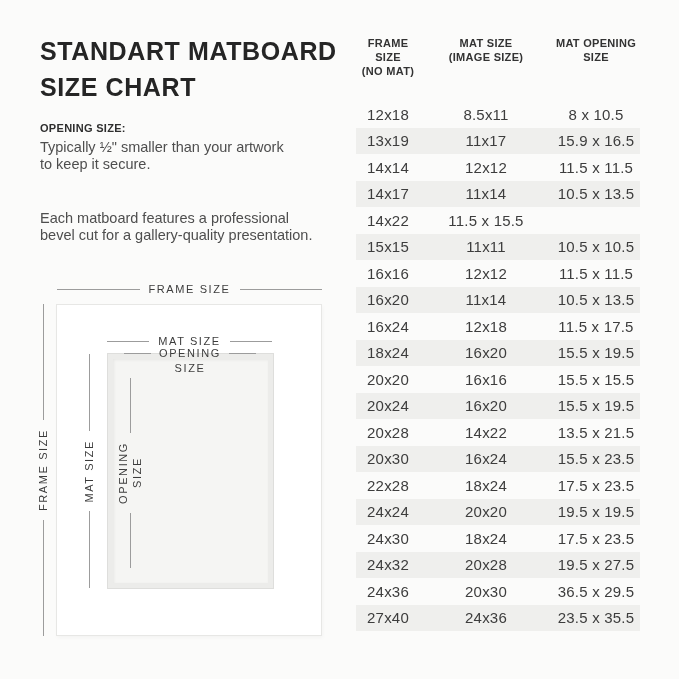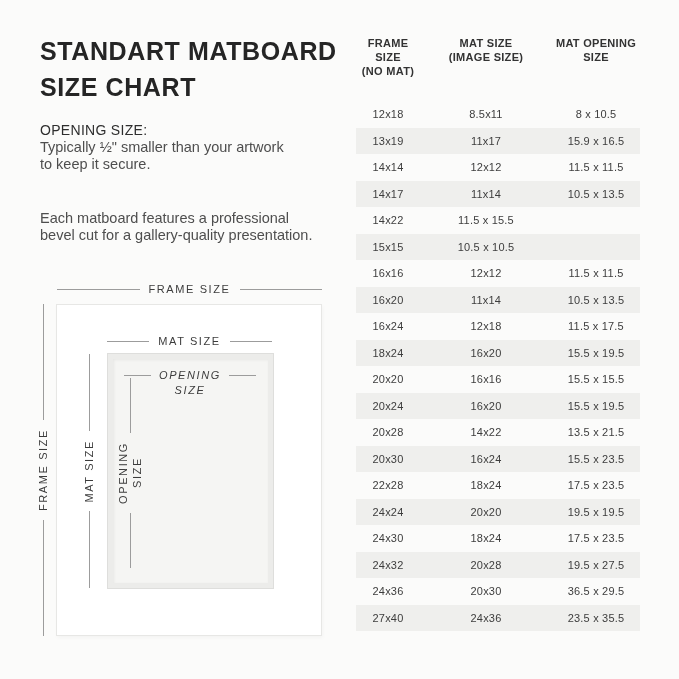--- a/index.html
+++ b/index.html
@@ -26,21 +26,21 @@
     color:var(--body);
   }
   
   .page-title {
     position:absolute; left:40px; top:33px;
     font-size:25px; line-height:36px; font-weight:600;
     letter-spacing:0.6px; color:var(--title); white-space:pre-line;
   }
   .section-heading {
     position:absolute; left:40px;
-    font-size:14px; font-weight:400; letter-spacing:0.3px; color:var(--heading);
+    font-size:11px; font-weight:700; letter-spacing:0.3px; color:var(--heading);
   }
   .section-body {
     position:absolute; left:40px;
     font-size:14.5px; line-height:16.5px; color:var(--body); white-space:pre-line;
   }
   .h-opening { top:122px; }
   .b-opening { top:139px; }
   .h-bevel   { top:193px; }
   .b-bevel   { top:210px; }
 
@@ -64,36 +64,36 @@
   .dim-txt {
     font-size:11px; letter-spacing:1.6px; font-weight:500;
     color:var(--diagram-text); white-space:nowrap;
   }
   .dim-v .dim-txt { writing-mode:vertical-rl; transform:rotate(180deg); white-space:pre-line; text-align:center; line-height:14px; }
   .lbl-frame-top { left:57px;  top:283px; width:265px; }
   .lbl-mat-top   { left:107px; top:335px; width:165px; }
   .lbl-frame-left { left:36px; top:304px; height:332px; width:14px; }
   .lbl-mat-left   { left:82px; top:354px; height:234px; width:14px; }
   .lbl-opening-left { left:117px; top:378px; height:190px; width:26px; }
-  .opening-center { position:absolute; left:124px; top:368px; width:132px; text-align:center;font-style:italic; }
+  .opening-center { position:absolute; left:124px; top:346px; width:132px; text-align:center; }
   .opening-center .row1 { display:flex; align-items:center; gap:8px; justify-content:center; }
   .opening-center .rule-seg { width:28px; height:1px; background:var(--rule); }
   .opening-center .dim-txt { line-height:15px; }
 
   
   .size-table { position:absolute; left:356px; top:36px; width:284px; }
   .thead, .trow { display:grid; grid-template-columns:64px 132px 88px; }
   .thead .hcell {
     text-align:center; font-size:11px; font-weight:700; letter-spacing:0.3px;
     line-height:14px; color:#333333; white-space:pre-line;
   }
   .tbody { margin-top:23px; }
   .trow { height:26.5px; align-items:center; }
   .trow.striped { background:var(--stripe); }
-  .tcell { text-align:center; font-size:11px; letter-spacing:0.2px; color:var(--table-text); }
+  .tcell { text-align:center; font-size:15px; letter-spacing:0.2px; color:var(--table-text); }
 </style>
 </head>
 <body>
 
 <div id="canvas">
 
   <h1 class="page-title">STANDART MATBOARD
 SIZE CHART</h1>
 
   <div class="section-heading h-opening">OPENING SIZE:</div>
@@ -175,20 +175,21 @@
       <span class="tcell">14x17</span>
       <span class="tcell">11x14</span>
       <span class="tcell">10.5 x 13.5</span>
     </div>
         <div class="trow">
       <span class="tcell">14x22</span>
       <span class="tcell">11.5 x 15.5</span>
     </div>
         <div class="trow striped">
       <span class="tcell">15x15</span>
+      <span class="tcell">11x11</span>
       <span class="tcell">10.5 x 10.5</span>
     </div>
         <div class="trow">
       <span class="tcell">16x16</span>
       <span class="tcell">12x12</span>
       <span class="tcell">11.5 x 11.5</span>
     </div>
         <div class="trow striped">
       <span class="tcell">16x20</span>
       <span class="tcell">11x14</span>

